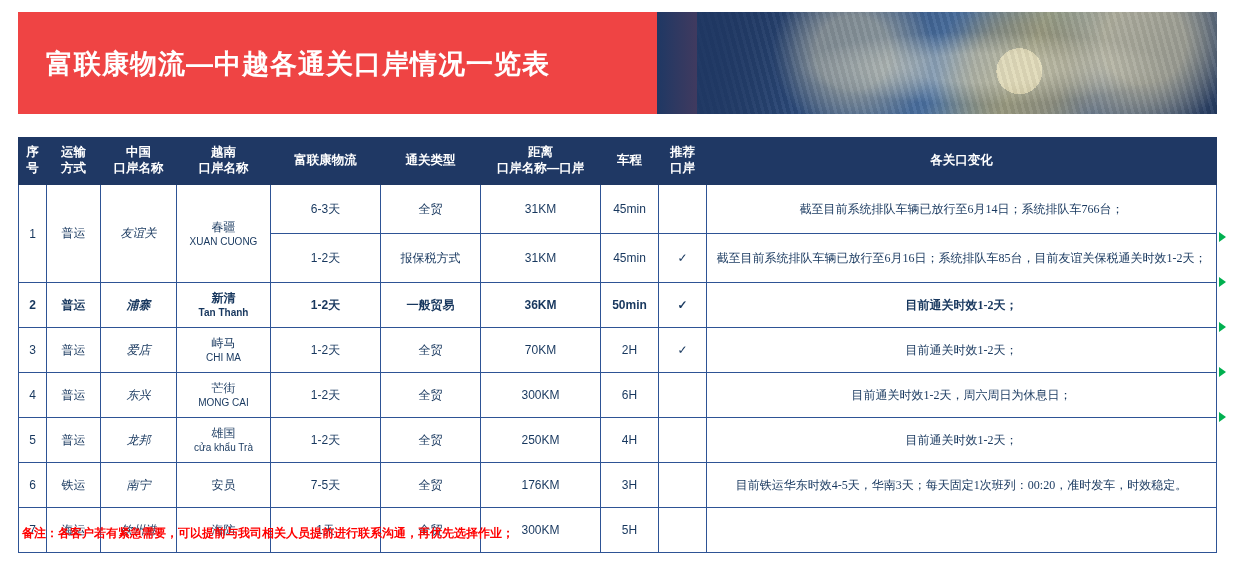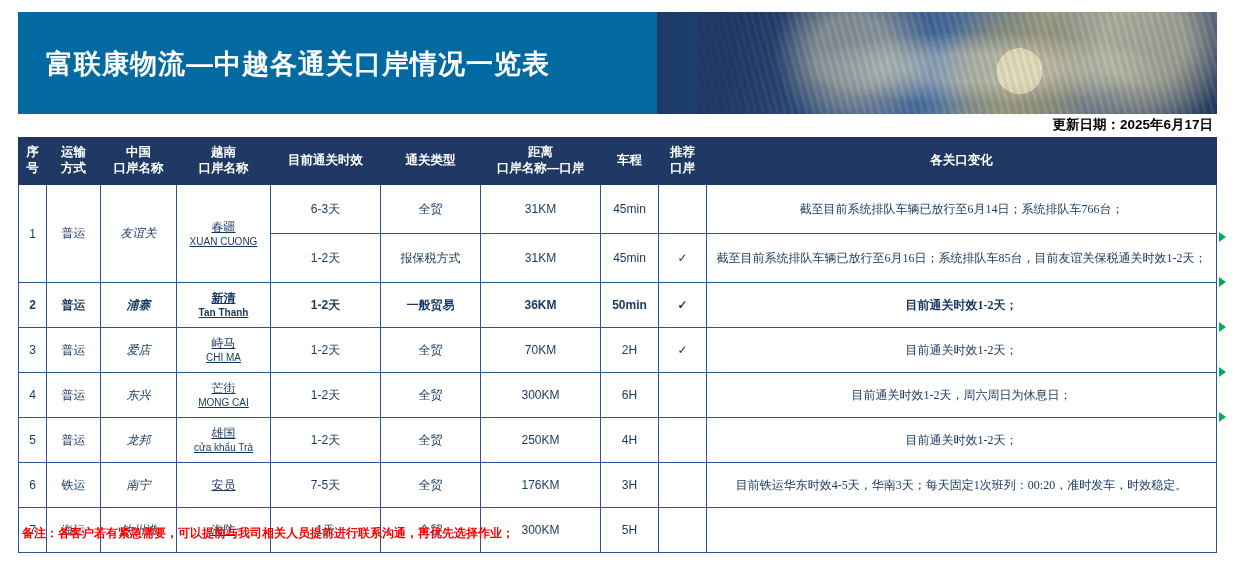--- a/index.html
+++ b/index.html
@@ -21,21 +21,21 @@
     box-sizing: border-box;
   }
 
   
   .banner {
     position: absolute;
     left: 18px;
     top: 12px;
     width: 1199px;
     height: 102px;
-    background: #0369a1;
+    background: #ef4444;
     overflow: hidden;
   }
   .banner-photo {
     position: absolute;
     right: 0;
     top: 0;
     width: 520px;
     height: 102px;
     background:
       radial-gradient(circle at 62% 58%, rgba(220,210,170,0.85) 0 7%, rgba(150,140,110,0.5) 7% 14%, rgba(40,60,90,0) 26%),
@@ -107,21 +107,21 @@
     font-weight: bold;
     font-size: 12.5px;
     line-height: 1.25;
     height: 42px;
     border-color: #1f3864;
   }
 
   td.num { color: #17375e; }
   td.mode { color: #17375e; }
   td.cn { color: #17375e; font-style: italic; }
-  td.vn { color: #17375e; line-height: 1.35; text-decoration: underline; }
+  td.vn { color: #17375e; line-height: 1.35; }
   td.vn .vn-cn { display: block; }
   td.vn .vn-lat { display: block; font-size: 10px; }
   td.change {
     text-align: left;
     padding-left: 10px;
     color: #17375e;
     font-family: Liberation Serif, serif;
   }
   td.rec { font-size: 12px; color: #17375e; }
   .check { font-size: 13px; }
@@ -159,21 +159,20 @@
 <body>
 
 <div class="page">
 
   <div class="banner">
     <div class="banner-photo"></div>
     <div class="banner-fade"></div>
     <div class="banner-title">富联康物流—中越各通关口岸情况一览表</div>
   </div>
 
-  <div class="update-date">更新日期：2025年6月17日</div>
 
   <div class="table-wrap">
     <table class="main">
       <colgroup>
         <col style="width:28px">
         <col style="width:54px">
         <col style="width:76px">
         <col style="width:94px">
         <col style="width:110px">
         <col style="width:100px">
@@ -194,21 +193,21 @@
           </th>
           <th>
             <div>中国</div>
             <div>口岸名称</div>
           </th>
           <th>
             <div>越南</div>
             <div>口岸名称</div>
           </th>
           <th>
-            <div>目前通关时效</div>
+            <div>富联康物流</div>
           </th>
           <th>
             <div>通关类型</div>
           </th>
           <th>
             <div>距离</div>
             <div>口岸名称—口岸</div>
           </th>
           <th>
             <div>车程</div>

